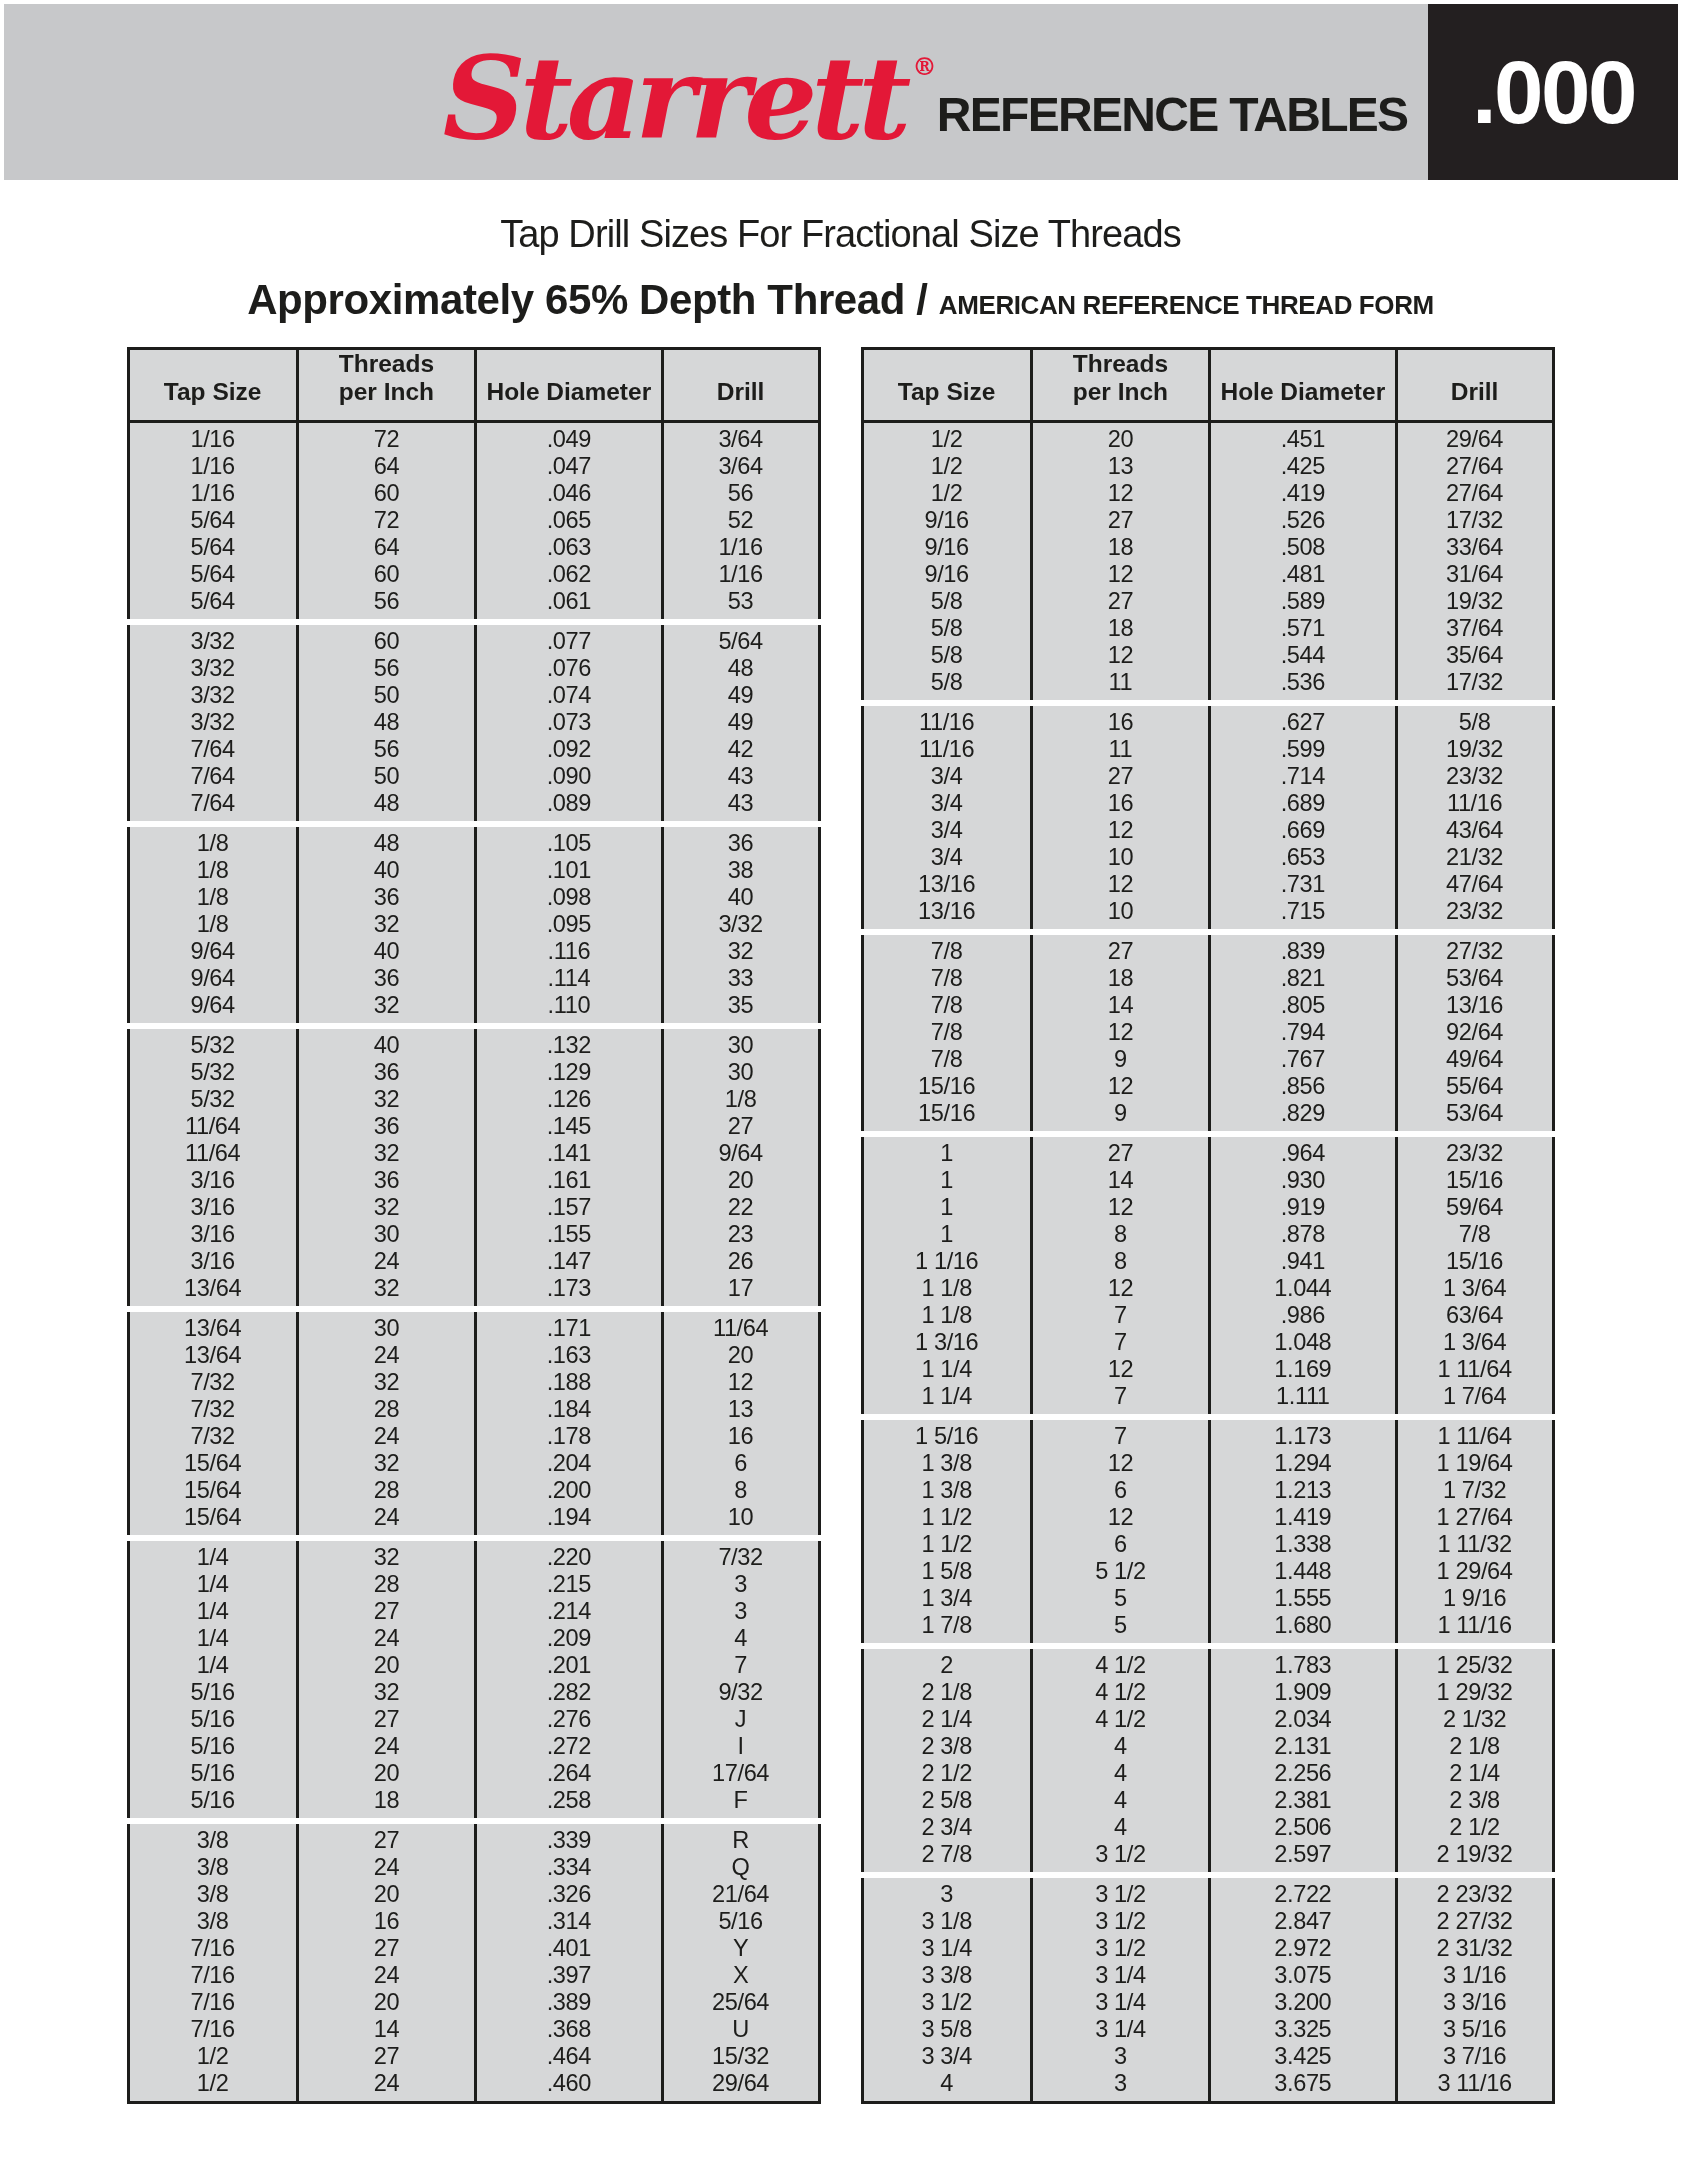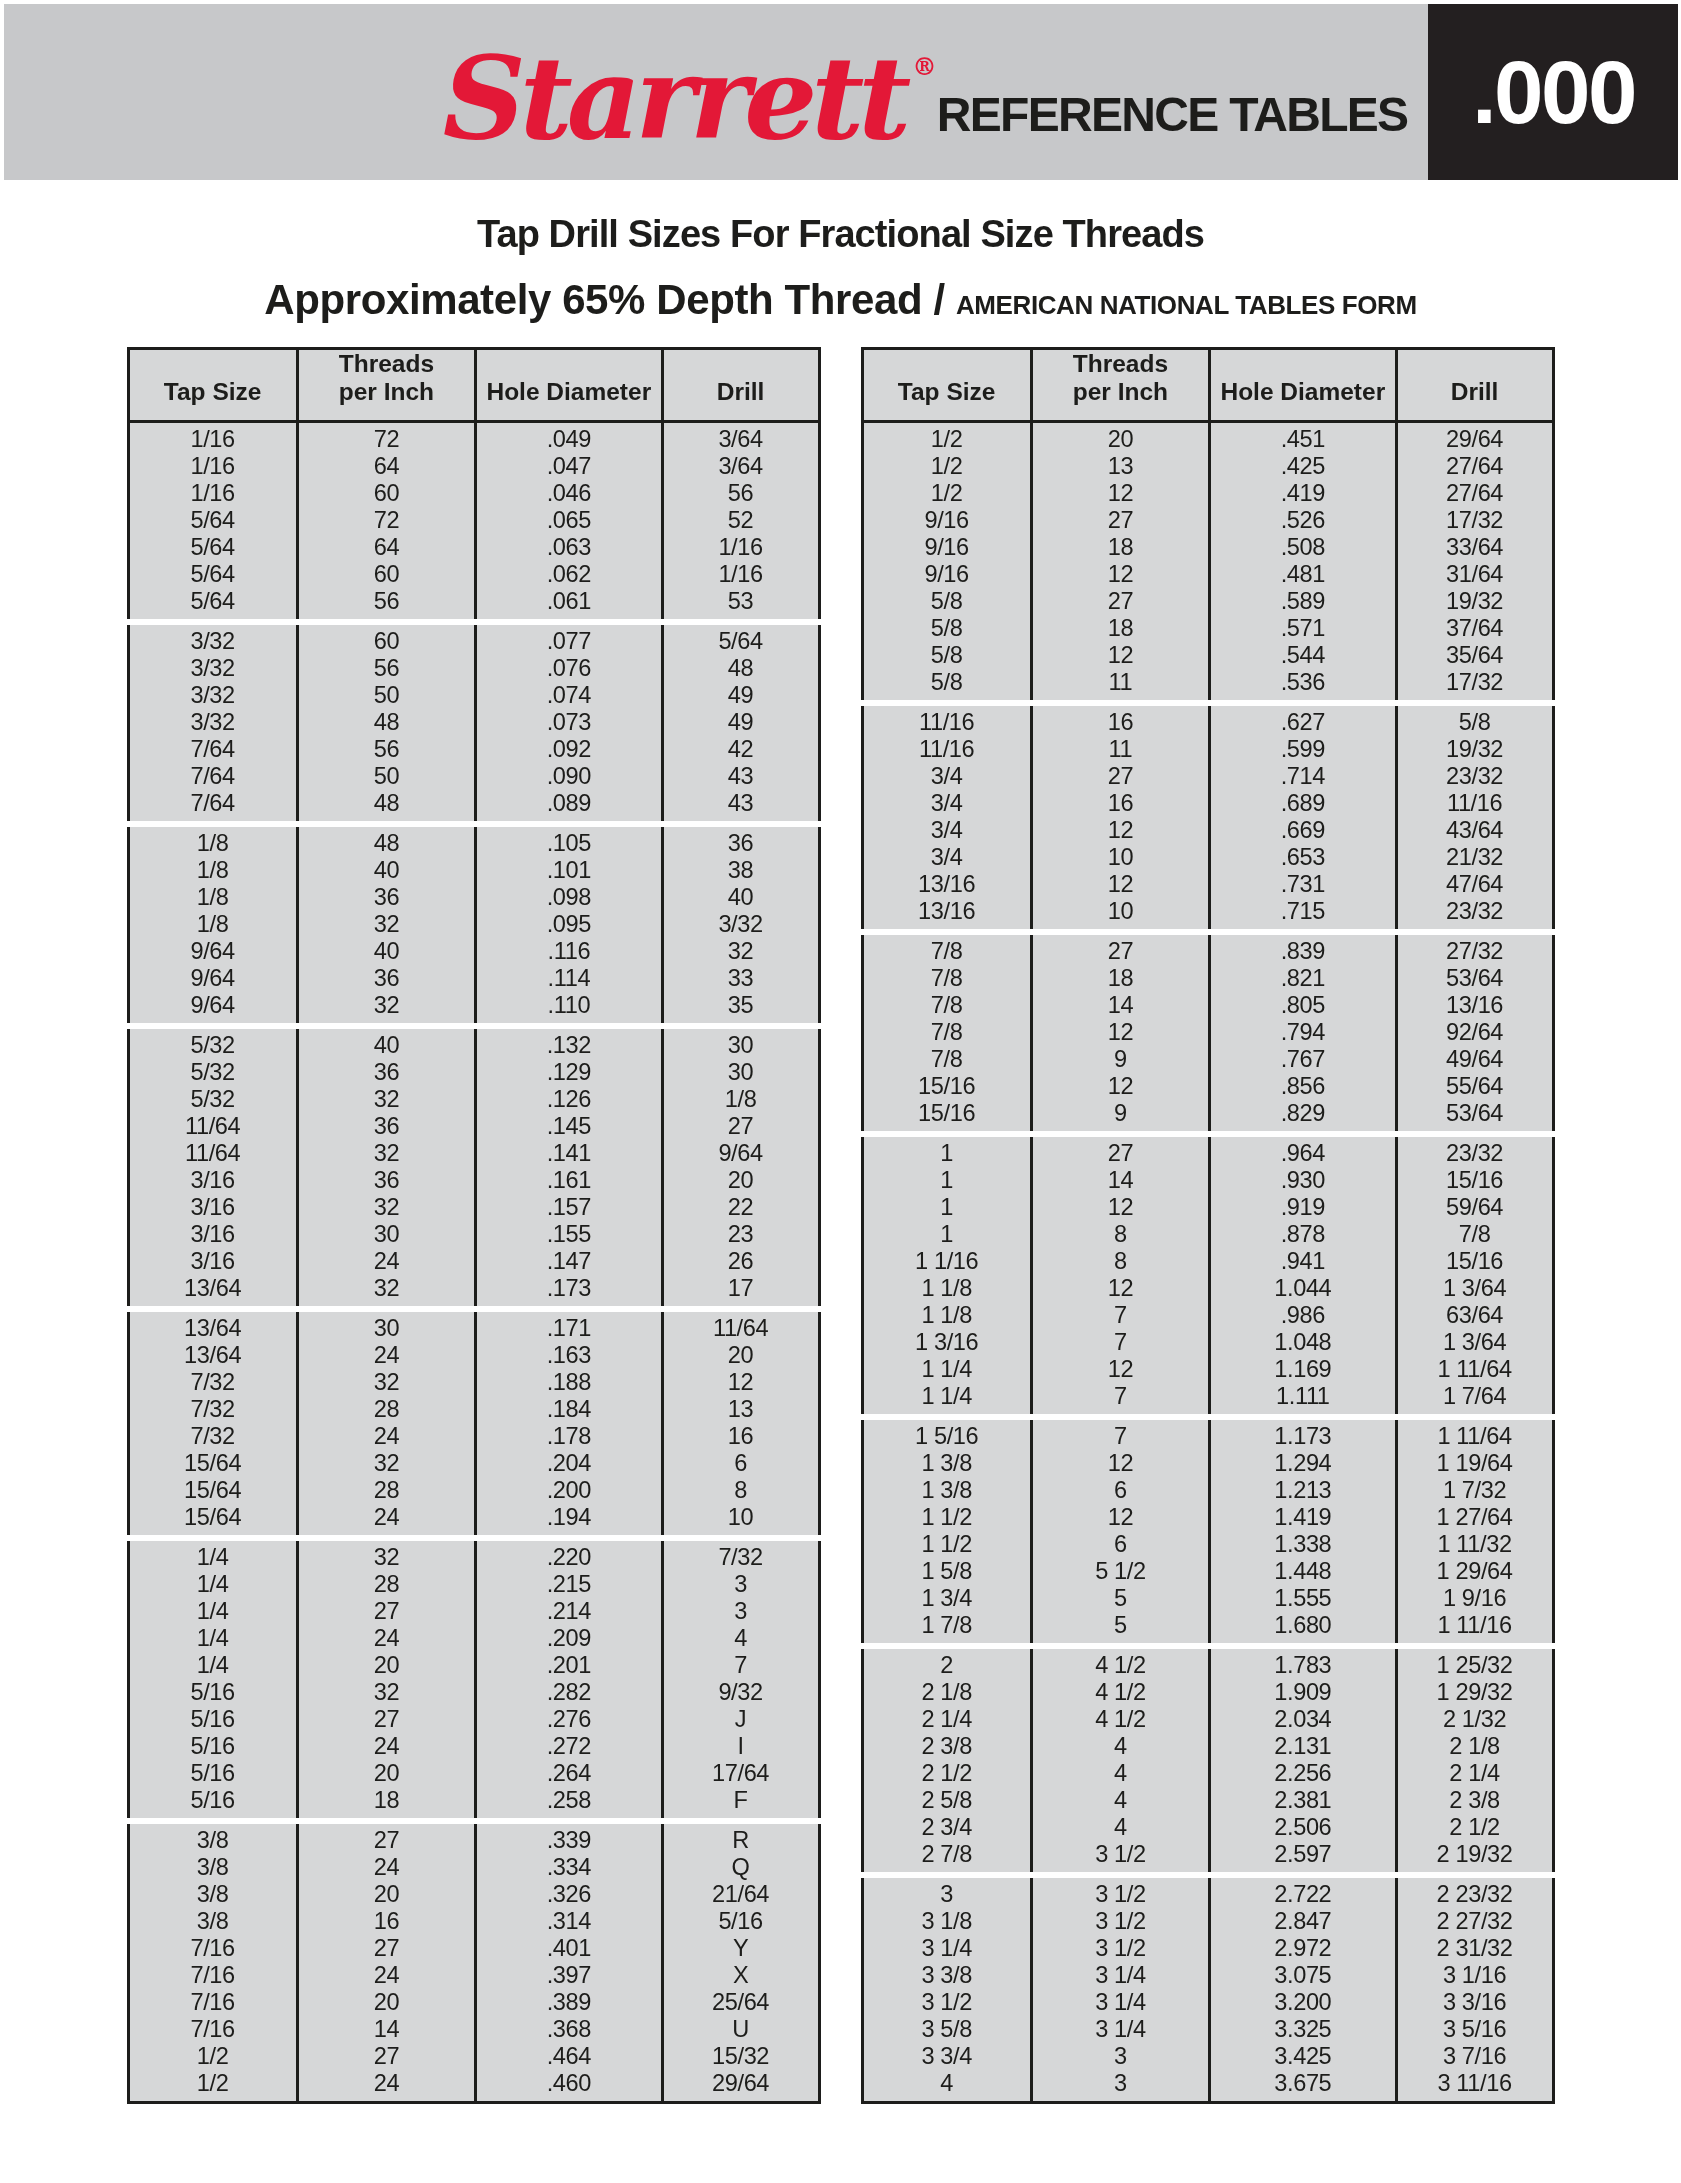--- a/index.html
+++ b/index.html
@@ -28,21 +28,21 @@
     font-size:48px;font-weight:700;letter-spacing:-1.7px;
     padding-bottom:38px;white-space:nowrap;
   }
   .page-code{
     width:250px;background:#231f20;color:#ffffff;
     display:flex;align-items:center;justify-content:center;
     font-weight:700;font-size:89px;letter-spacing:-2.6px;
   }
   
   .page-title{
-    text-align:center;font-size:38px;font-weight:700;
+    text-align:center;font-size:38px;font-weight:400;
     margin-top:35px;line-height:1;letter-spacing:-0.9px;
   }
   .page-subtitle{
     text-align:center;margin-top:17.5px;font-weight:700;line-height:1;
   }
   .page-subtitle .lead{font-size:42px;letter-spacing:-0.4px;}
   .page-subtitle .caps{font-size:26px;letter-spacing:-0.4px;}
   
   .tables{display:flex;justify-content:center;gap:40px;margin:26px 126px 0 126px;}
   .drill-table{width:694px;}
@@ -72,21 +72,21 @@
 <header class="masthead">
   <div class="mast-left">
     <div class="logo"><span>Starrett</span><span class="reg">®</span></div>
     <div class="section-title">REFERENCE TABLES</div>
   </div>
   <div class="page-code">.000</div>
 </header>
 
 <h1 class="page-title">Tap Drill Sizes For Fractional Size Threads</h1>
 
-<div class="page-subtitle"><span class="lead">Approximately 65% Depth Thread / </span><span class="caps">AMERICAN NATIONAL TABLES FORM</span></div>
+<div class="page-subtitle"><span class="lead">Approximately 65% Depth Thread / </span><span class="caps">AMERICAN REFERENCE THREAD FORM</span></div>
 
 <div class="tables">
 
   <section class="drill-table">
     <table>
       <colgroup>
           <col class="c1">
           <col class="c2">
           <col class="c3">
           <col class="c4">

